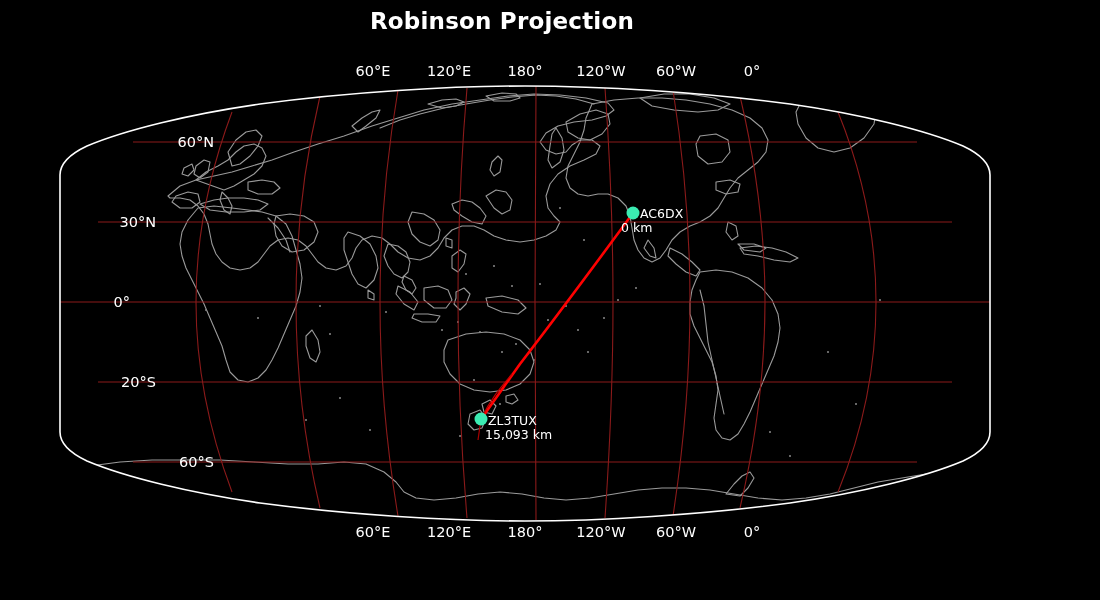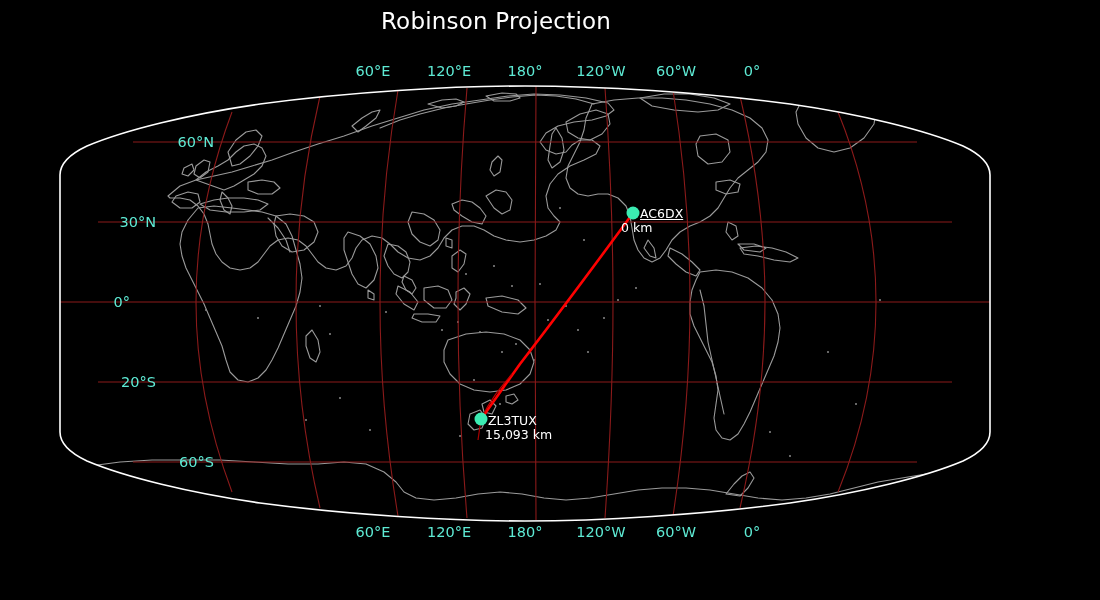--- a/index.html
+++ b/index.html
@@ -14,44 +14,44 @@
     font-family: "DejaVu Sans", sans-serif;
   }
   #figure {
     position: relative;
     width: 1100px;
     height: 600px;
     background: #000000;
   }
   #title {
     position: absolute;
-    left: 4px;
+    left: 10px;
     top: 8px;
     width: 984px;
     text-align: center;
     color: #ffffff;
     font-size: 23px;
-    font-weight: 400;
+    font-weight: 700;
     letter-spacing: 0.2px;
     white-space: nowrap;
   }
   #subtitle {
     position: absolute;
     left: 0;
     top: 41px;
     width: 1100px;
     text-align: center;
     color: #ffffff;
     font-size: 17px;
     font-weight: 400;
     white-space: nowrap;
   }
   .tick-label {
     position: absolute;
-    color: #5eead4;
+    color: #ffffff;
     font-size: 14.5px;
     white-space: nowrap;
     transform: translate(-50%, 0);
   }
   .tick-label.lat {
     transform: translate(-100%, -50%);
     text-align: right;
   }
   #map-svg {
     position: absolute;
@@ -311,19 +311,19 @@
   <div class="tick-label" style="left:601px; top:524px;">120°W</div>
   <div class="tick-label" style="left:676px; top:524px;">60°W</div>
   <div class="tick-label" style="left:752px; top:524px;">0°</div>
 
   <div class="tick-label lat" style="left:214px; top:142px;">60°N</div>
   <div class="tick-label lat" style="left:156px; top:222px;">30°N</div>
   <div class="tick-label lat" style="left:130px; top:302px;">0°</div>
   <div class="tick-label lat" style="left:156px; top:382px;">20°S</div>
   <div class="tick-label lat" style="left:214px; top:462px;">60°S</div>
 
-  <div class="pt-label" style="left:640px; top:206px;text-decoration:underline;">AC6DX</div>
+  <div class="pt-label" style="left:640px; top:206px;">AC6DX</div>
   <div class="pt-dist" style="left:621px; top:220px;">0 km</div>
 
   <div class="pt-label" style="left:488px; top:413px;">ZL3TUX</div>
   <div class="pt-dist" style="left:485px; top:427px;">15,093 km</div>
 
 </div>
 
 </body></html>

